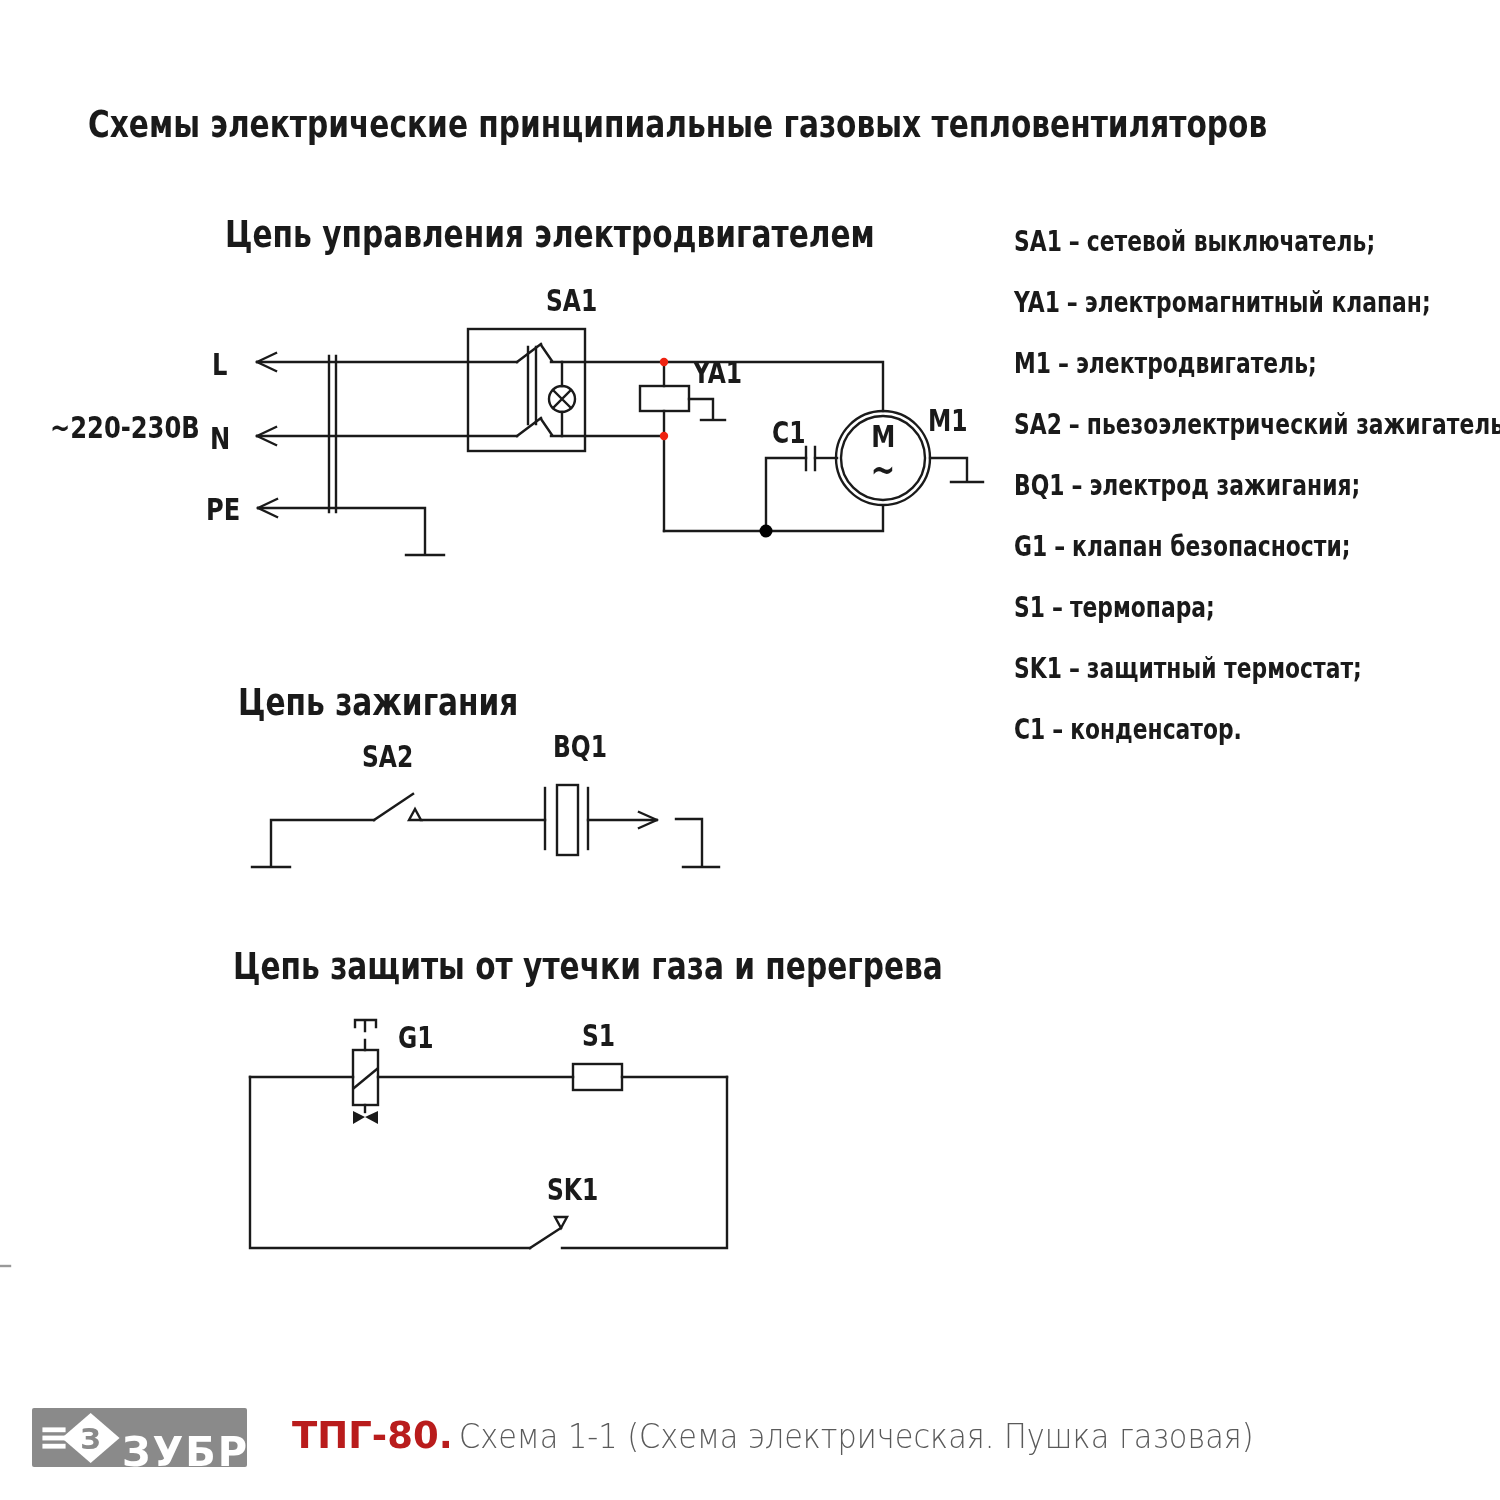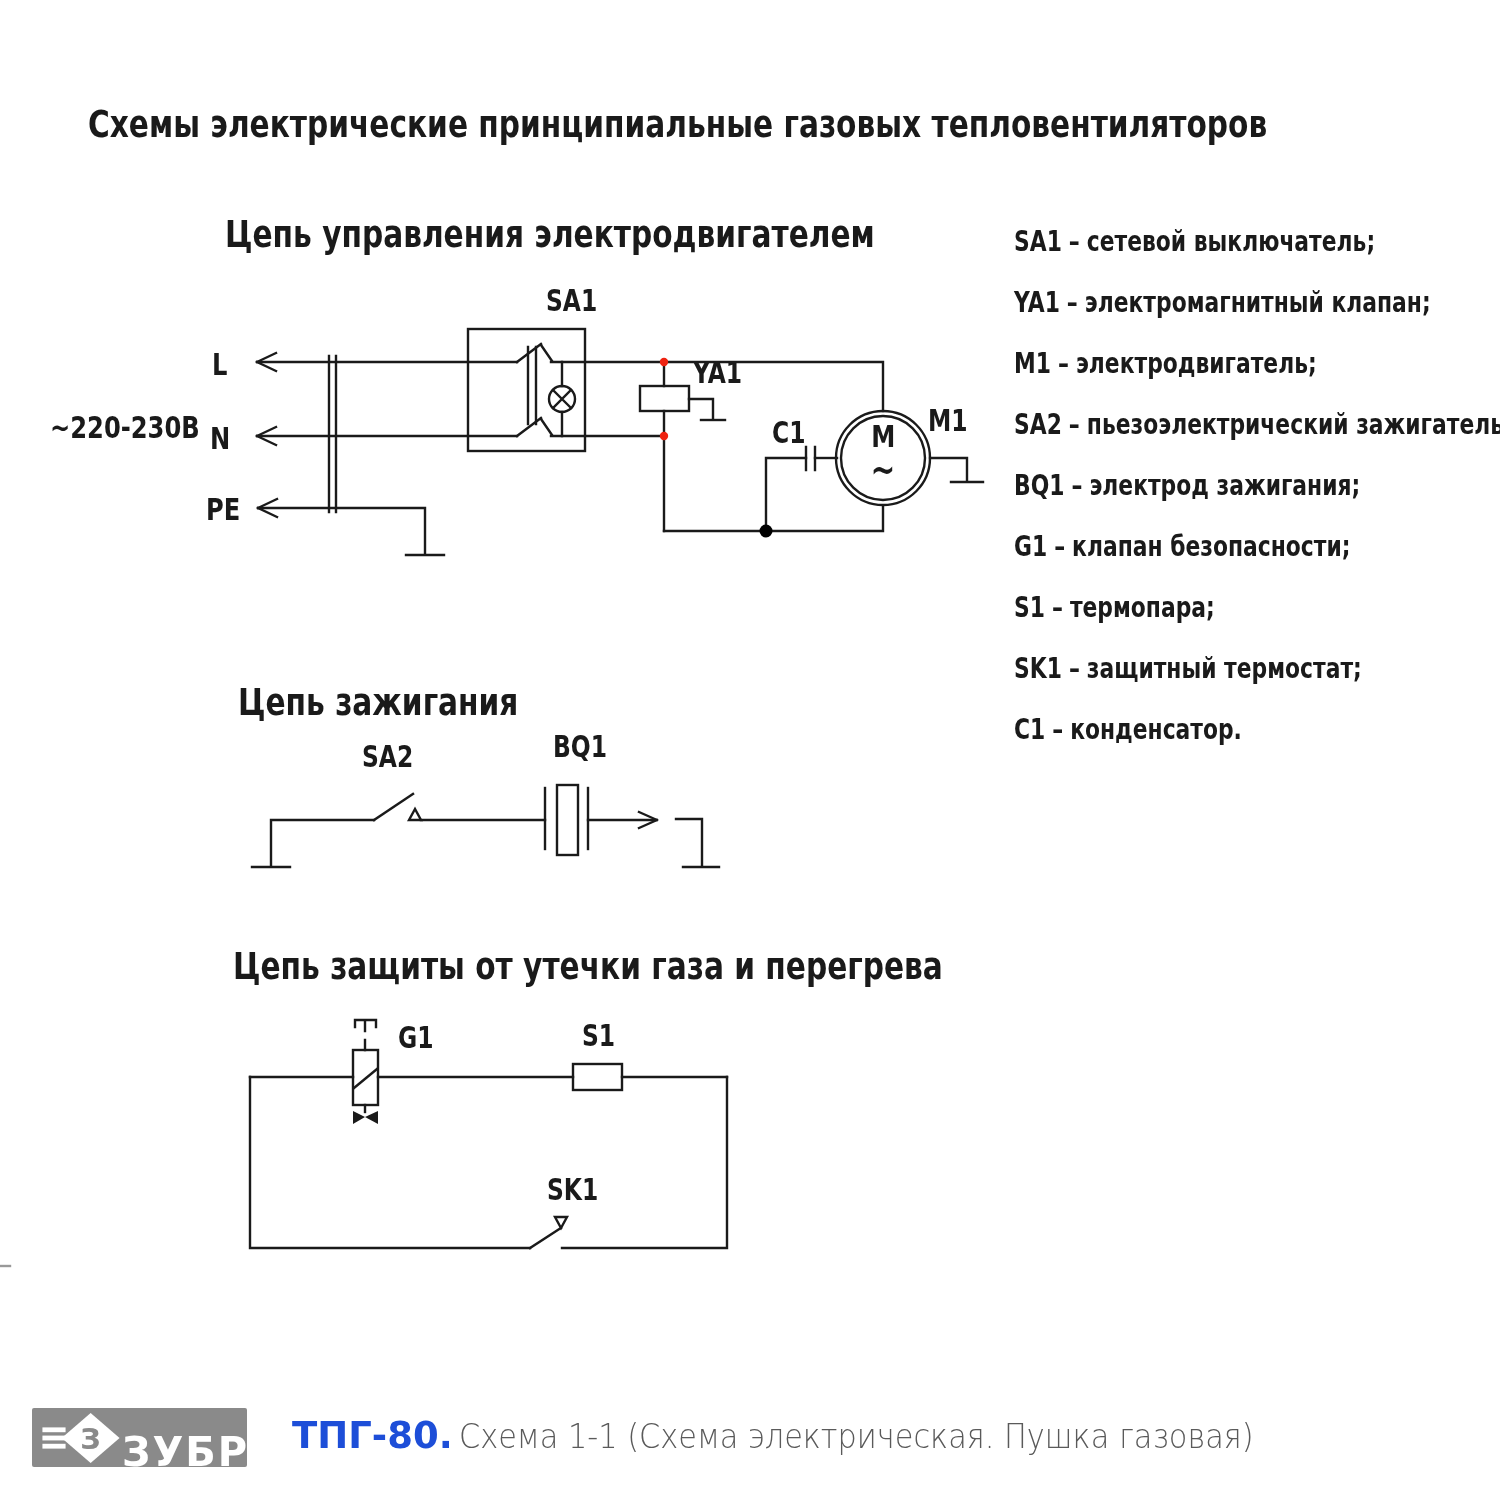--- a/index.html
+++ b/index.html
@@ -16,21 +16,21 @@
   .legend{position:absolute;left:1014px;top:228px;}
   .legend-row{height:28px;margin-bottom:33px;font-size:28px;font-weight:bold;
               line-height:28px;white-space:nowrap;transform:scaleX(0.78);transform-origin:0 0;}
   .legend-row .sep{margin:0 9px;}
   .footer-logo{position:absolute;left:32px;top:1408px;width:215px;height:59px;
                background:#8a8a8a;border-radius:2px;}
   .footer-logo .logo-glyph{position:absolute;left:10px;top:3px;}
   .footer-logo .logo-text{position:absolute;left:90px;top:24px;font-size:40px;font-weight:800;
                color:#ffffff;letter-spacing:2px;line-height:1;}
   .footer-line{position:absolute;left:292px;top:1414px;white-space:nowrap;}
-  .footer-line .model{font-size:37px;font-weight:700;color:#1d4ed8;}
+  .footer-line .model{font-size:37px;font-weight:700;color:#b91c1c;}
   .footer-line .caption{font-size:33px;font-weight:300;color:#5a5a5a;display:inline-block;
                transform:scaleX(0.92);transform-origin:0 70%;margin-left:6px;}
 </style>
 </head>
 <body>
 
 <div class="page">
 
   <svg class="canvas" width="1500" height="1500" viewBox="0 0 1500 1500" fill="none" stroke="#1a1a1a" stroke-width="2.4" stroke-linecap="square">
 

